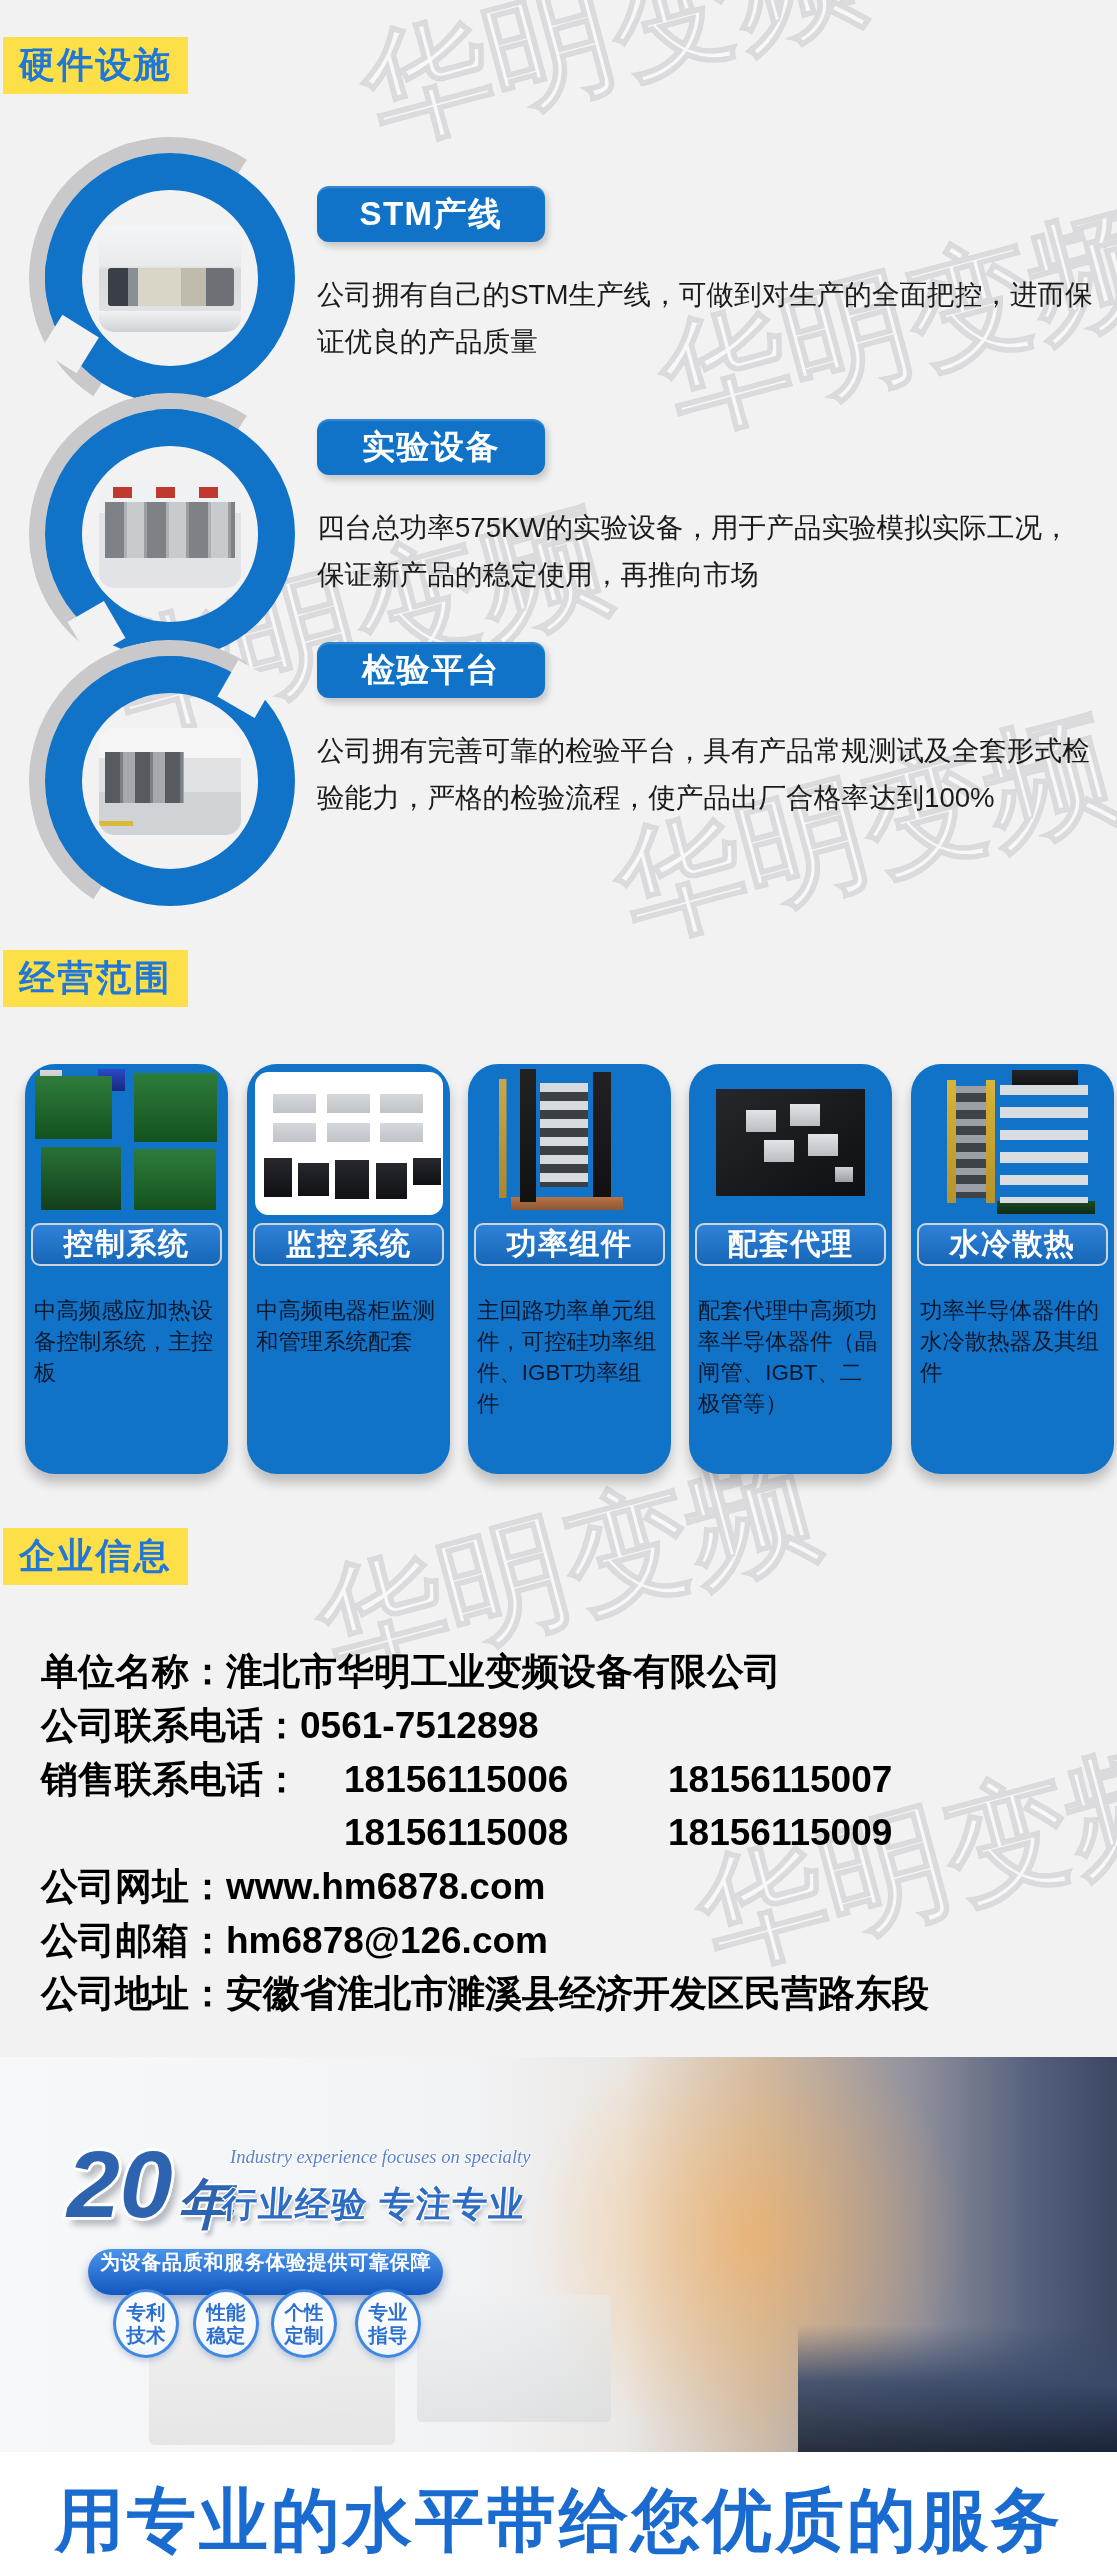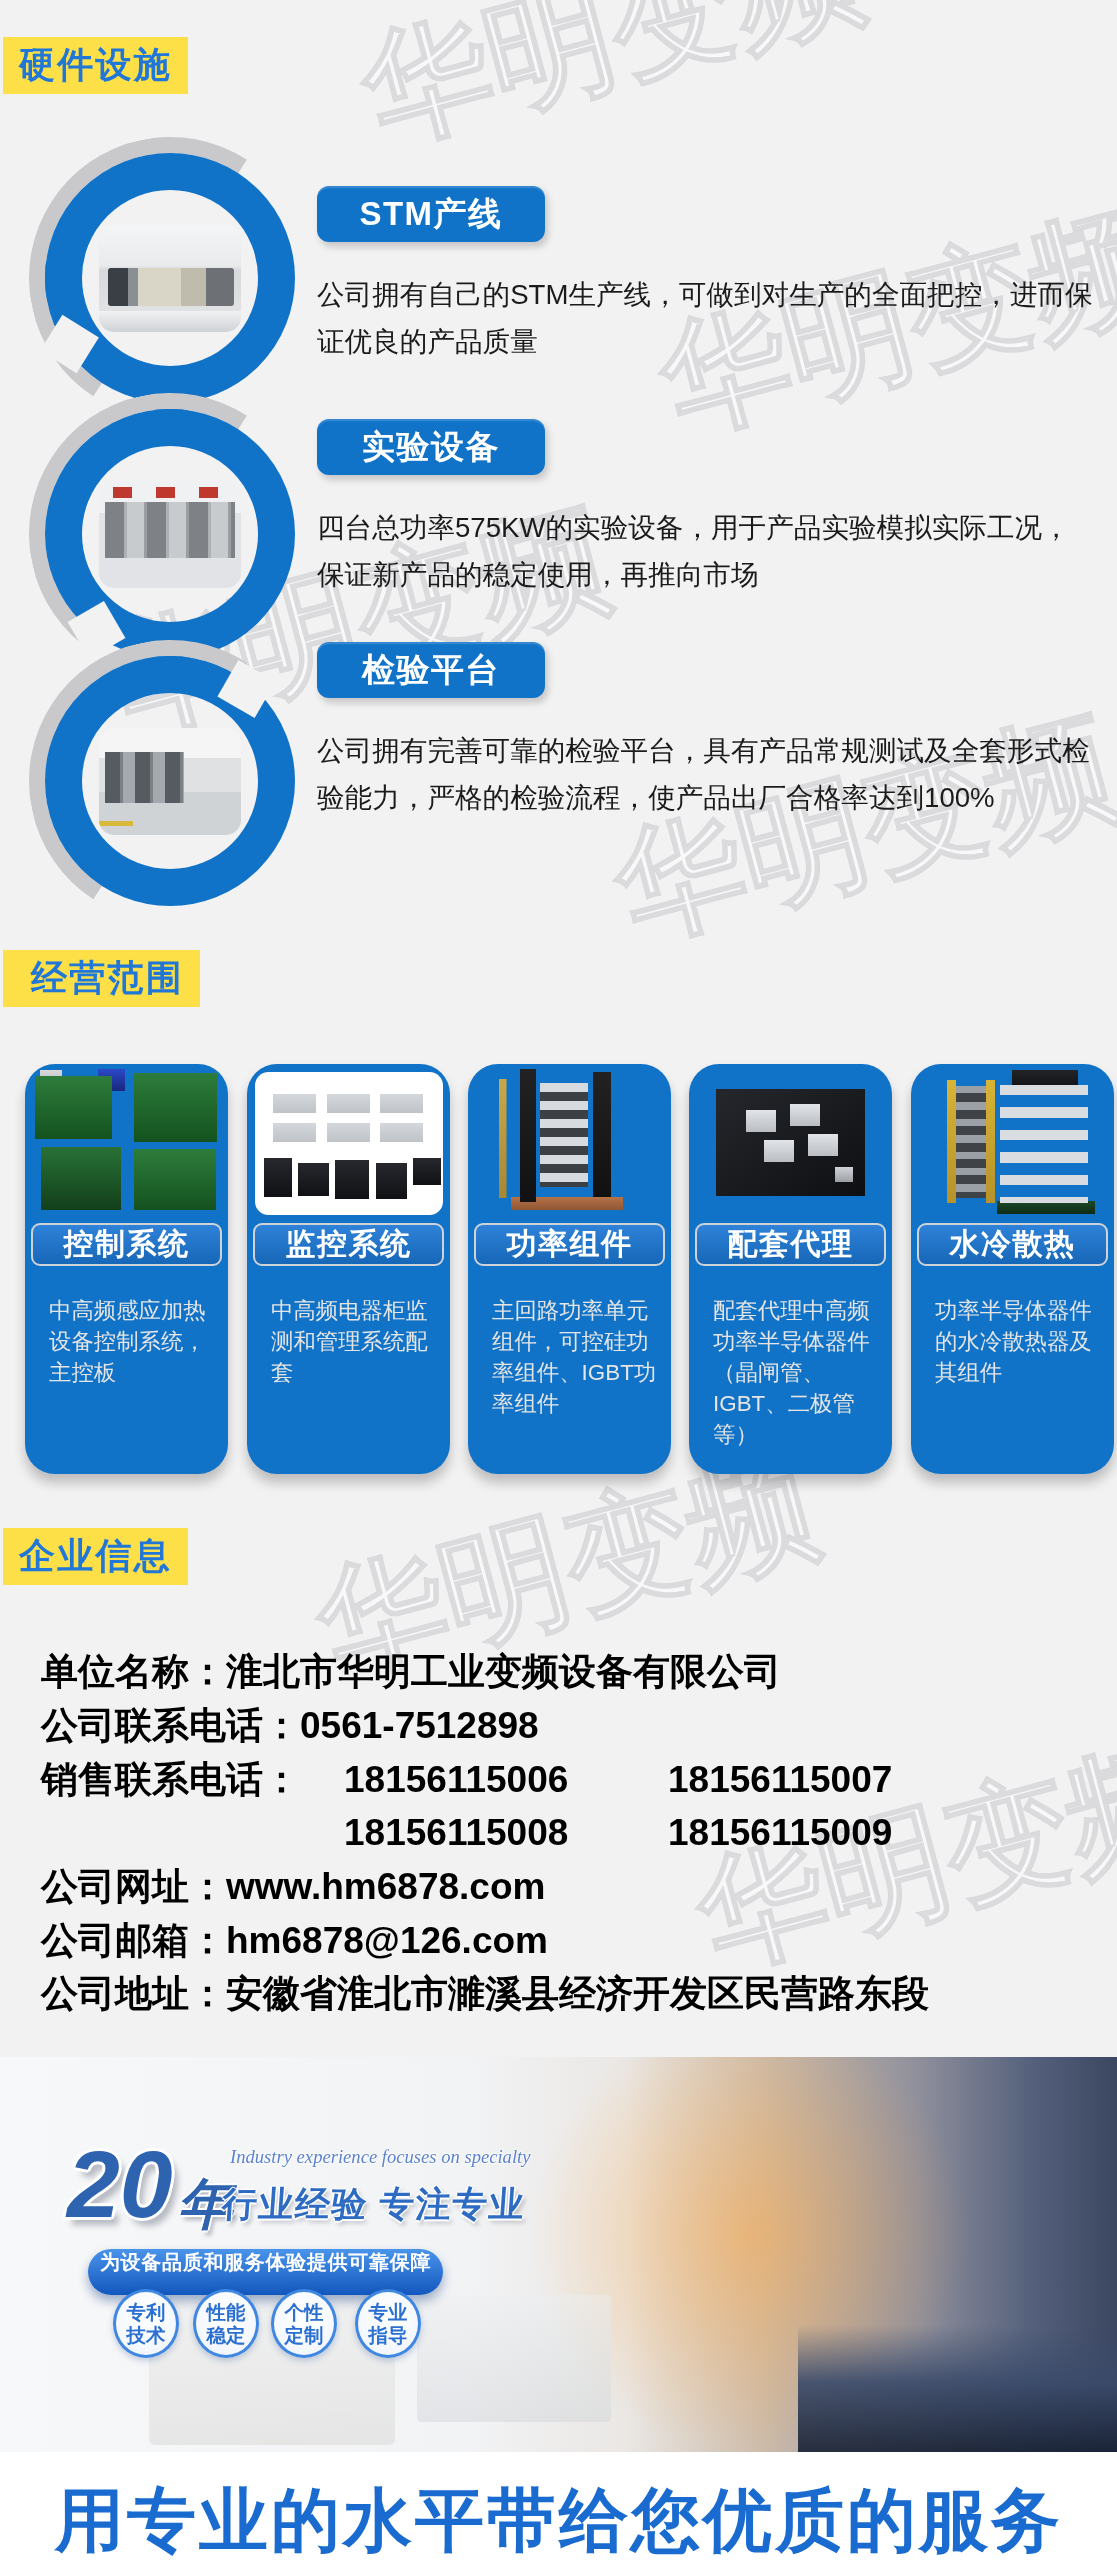--- a/index.html
+++ b/index.html
@@ -54,21 +54,21 @@
   .hw-desc{position:absolute;left:317px;width:778px;font-size:27.6px;line-height:47px;color:#1b1b1b;z-index:5;}
 
   
   .card{position:absolute;top:1064px;width:203px;height:410px;background:#1173c8;border-radius:30px;
         box-shadow:0 9px 12px rgba(0,0,0,.22);z-index:4;}
   .card-photo{position:absolute;left:0;top:0;right:0;height:158px;border-radius:30px 30px 0 0;overflow:hidden;}
   .card-pill{position:absolute;left:6px;right:6px;top:159px;height:43px;border-radius:9px;
              background:linear-gradient(180deg,#2e82d8,#1767b8);border:2.2px solid #cfd3d8;
              display:flex;align-items:center;justify-content:center;box-sizing:border-box;}
   .card-pill span{color:#fff;font-size:30px;font-weight:700;letter-spacing:1.5px;}
-  .card-desc{position:absolute;left:9px;right:7.5px;top:231px;color:#e5e5e5;font-size:22.4px;line-height:31px;margin-left:15px;}
+  .card-desc{position:absolute;left:9px;right:7.5px;top:231px;color:#0f172a;font-size:22.4px;line-height:31px;}
 
   .cp1{background-image:
       linear-gradient(#2d7c3b,#14521f),linear-gradient(#2d7c3b,#14521f),
       linear-gradient(#287136,#123f1a),linear-gradient(#2d7c3b,#14521f),
       linear-gradient(#2b49c8,#16277e),linear-gradient(#d8d8da,#a9a9ad);
       background-position:10.4px 12px,109px 9px,16.4px 83px,109px 85px,73px 4.5px,15px 6px;
       background-size:77px 63px,83px 69px,80px 63px,82px 61px,27px 22.4px,22.4px 27px;
       background-repeat:no-repeat;}
   .cp2{left:7.5px;top:7.5px;right:7.5px;height:143px;background-color:#fff;border-radius:13.4px;
       background-image:
@@ -191,21 +191,21 @@
   <div class="hw-pill" style="top:419px;">
     <span>实验设备</span>
   </div>
   <div class="hw-desc" style="top:504px;">四台总功率575KW的实验设备，用于产品实验模拟实际工况，保证新产品的稳定使用，再推向市场</div>
 
   <div class="hw-pill" style="top:642px;">
     <span>检验平台</span>
   </div>
   <div class="hw-desc" style="top:727px;">公司拥有完善可靠的检验平台，具有产品常规测试及全套形式检验能力，严格的检验流程，使产品出厂合格率达到100%</div>
 
-  <div class="badge" style="top:950px;padding-left:12px;">
+  <div class="badge" style="top:950px;">
     <span>经营范围</span>
   </div>
 
   <div class="card" style="left:25px;">
     <div class="card-photo cp1"></div>
     <div class="card-pill">
       <span>控制系统</span>
     </div>
     <div class="card-desc">中高频感应加热设备控制系统，主控板</div>
   </div>

